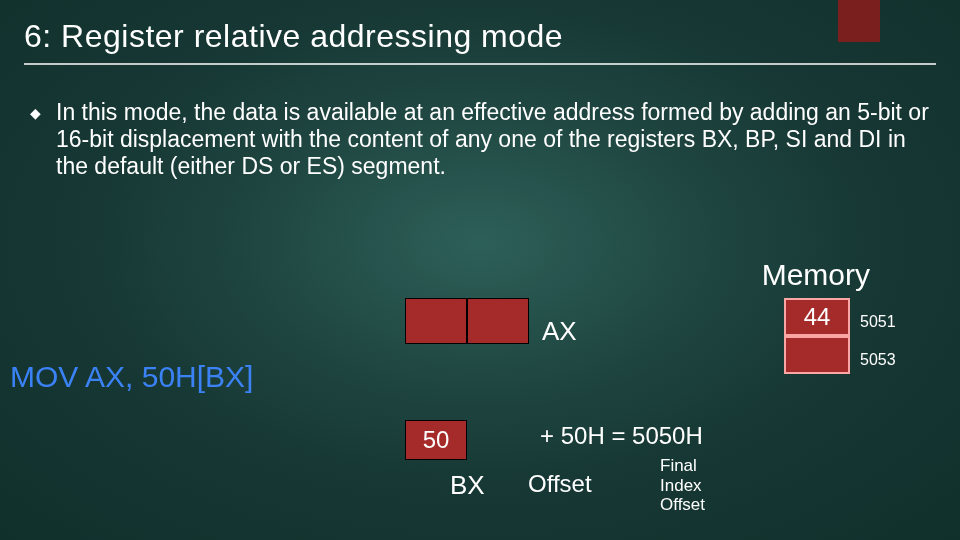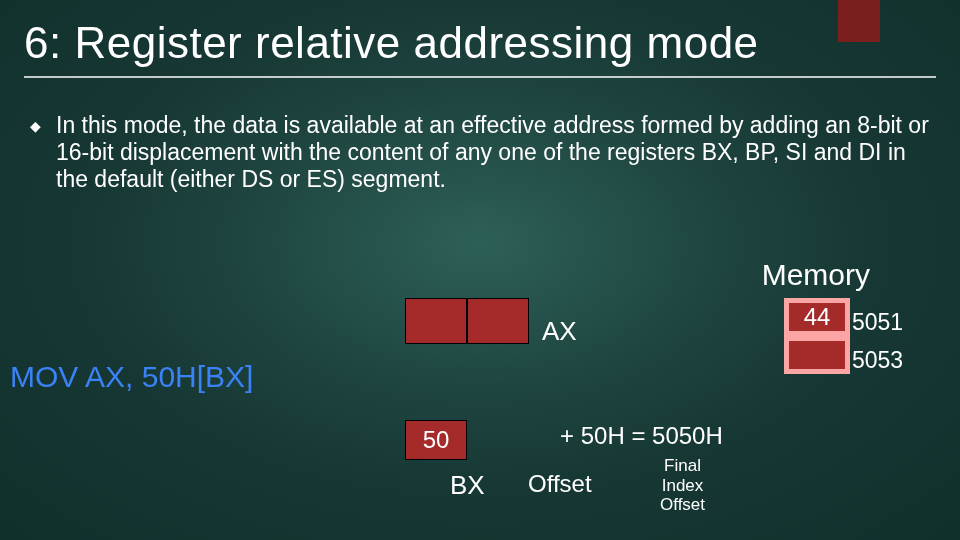--- a/index.html
+++ b/index.html
@@ -12,21 +12,21 @@
   .accent-tab {
     position: absolute;
     top: 0; right: 80px;
     width: 42px; height: 42px;
     background: #7a1e1e;
   }
   .title-wrap {
     padding: 18px 24px 10px 24px;
   }
   .title {
-    font-size: 44px;
+    font-size: 32px;
     color: #ffffff;
     font-weight: 400;
     letter-spacing: 0.5px;
   }
   .hr {
     height: 2px;
     background: rgba(255,255,255,0.75);
     margin: 8px 0 0 0;
     width: 100%;
   }
@@ -76,67 +76,66 @@
     top: 316px; left: 542px;
     color: #fff; font-size: 26px;
   }
   .bx-label {
     position: absolute;
     top: 470px; left: 450px;
     color: #fff; font-size: 26px;
   }
   .calc {
     position: absolute;
-    top: 422px; left: 560px;
+    top: 422px; left: 540px;
     color: #fff; font-size: 24px;
   }
   .offset-label {
     position: absolute;
     top: 470px; left: 528px;
     color: #fff; font-size: 24px;
   }
   .final-label {
     position: absolute;
     top: 456px; left: 660px;
     color: #fff; font-size: 17px;
-    text-align: center;
     line-height: 1.15;
   }
   .mem-table {
     position: absolute;
     top: 298px; right: 50px;
   }
   .mem-row { display: flex; align-items: center; }
   .mem-cell {
     width: 66px; height: 38px;
     background: #a52a2a;
-    border: 5px solid #fca5a5;
+    border: 2px solid #fca5a5;
     display: flex; align-items: center; justify-content: center;
     color: #fff; font-size: 24px;
   }
   .mem-addr {
     width: 60px;
-    color: #fff; font-size: 23px;
-    padding-left: 2px;
+    color: #fff; font-size: 16px;
+    padding-left: 10px;
     margin-top: 10px;
   }
 </style>
 </head>
 <body>
 
 <div class="accent-tab"></div>
 
 <div class="title-wrap">
   <div class="title">6: Register relative addressing mode</div>
   <div class="hr"></div>
 </div>
 
 <div class="body-text">
   <span class="bullet">◆</span>
-  <span>In this mode, the data is available  at an effective address formed by adding an 8-bit or 16-bit displacement with the content of any one of the registers BX, BP, SI and DI in the default (either DS or ES) segment.</span>
+  <span>In this mode, the data is available  at an effective address formed by adding an 5-bit or 16-bit displacement with the content of any one of the registers BX, BP, SI and DI in the default (either DS or ES) segment.</span>
 </div>
 
 <div class="memory-label">Memory</div>
 
 <div class="instruction">MOV AX, 50H[BX]</div>
 
 <div class="reg ax-reg">
   <div class="cell"></div>
   <div class="cell"></div>
 </div>

